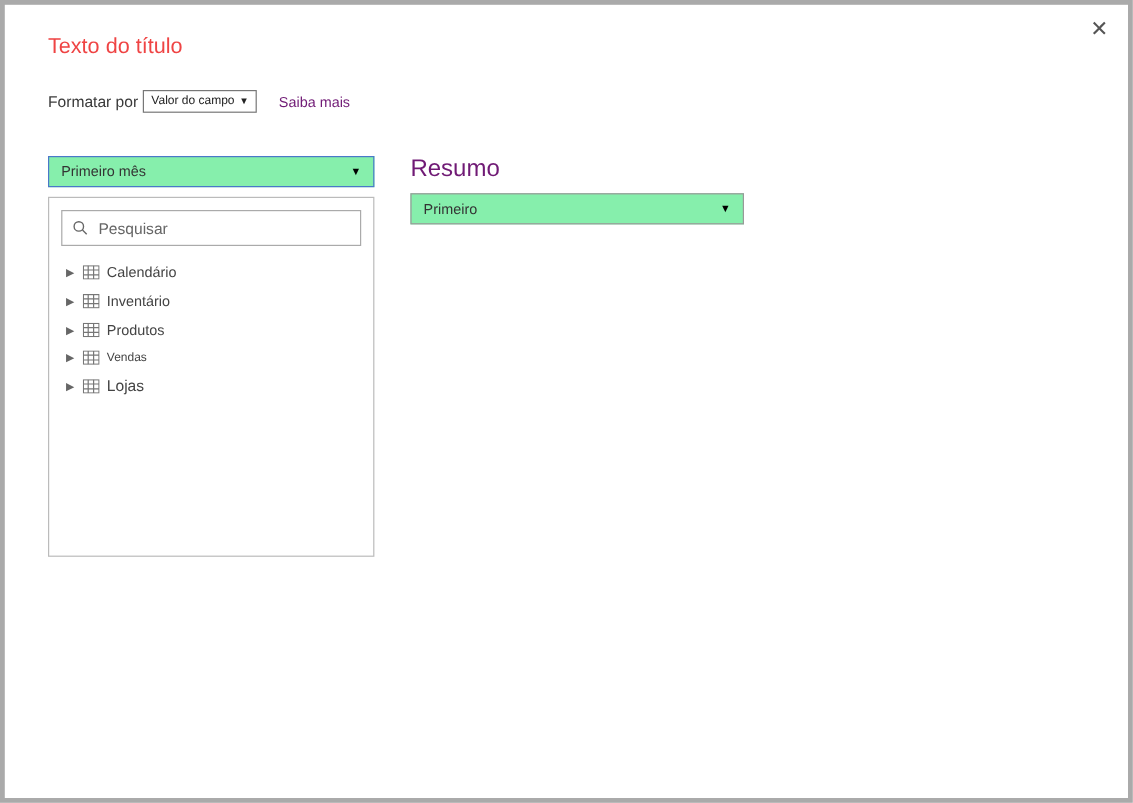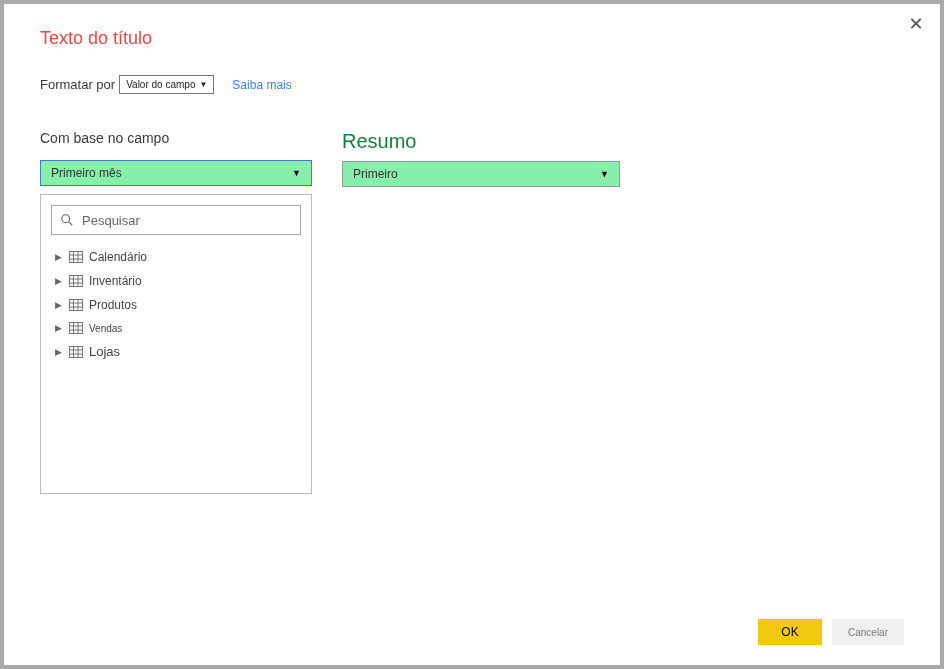--- a/index.html
+++ b/index.html
@@ -60,21 +60,21 @@
       align-items: center;
       gap: 4px;
       cursor: pointer;
       min-width: 70px;
       justify-content: flex-start;
     }
     .format-select .caret {
       font-size: 8px;
     }
     .learn-more {
-      color: #3b82f6;
+      color: #701a75;
       font-size: 12px;
       margin-left: 14px;
       cursor: pointer;
     }
     .columns {
       display: flex;
       gap: 30px;
     }
     .col-left {
       width: 272px;
@@ -83,21 +83,21 @@
       flex: 1;
     }
     .field-label {
       font-size: 14px;
       color: #3a3a3a;
       margin-bottom: 14px;
     }
     .resumo-title {
       font-size: 20px;
       font-weight: 400;
-      color: #15803d;
+      color: #701a75;
       margin-bottom: 8px;
     }
     .dropdown-field {
       border: 1.5px solid #4a78c9;
       height: 26px;
       display: flex;
       align-items: center;
       justify-content: space-between;
       padding: 0 10px;
       font-size: 12px;
@@ -210,21 +210,20 @@
     <span class="format-label">Formatar por</span>
     <div class="format-select">
       <span>Valor do campo</span>
       <span class="caret">▼</span>
     </div>
     <a class="learn-more">Saiba mais</a>
   </div>
 
   <div class="columns">
     <div class="col-left">
-      <div class="field-label">Com base no campo</div>
       <div class="dropdown-field">
         <span>Primeiro mês</span>
         <span class="caret">▼</span>
       </div>
 
       <div class="popup">
         <div class="search-box">
           <svg class="search-icon" viewBox="0 0 16 16">
             <circle cx="6.5" cy="6.5" r="4.5" fill="none" stroke="#666" stroke-width="1.3"></circle>
             <line x1="10" y1="10" x2="14" y2="14" stroke="#666" stroke-width="1.3"></line>
@@ -296,17 +295,13 @@
 
     <div class="col-right">
       <div class="resumo-title">Resumo</div>
       <div class="dropdown-field simple">
         <span>Primeiro</span>
         <span class="caret">▼</span>
       </div>
     </div>
   </div>
 
-  <div class="footer">
-    <button class="btn btn-ok">OK</button>
-    <button class="btn btn-cancel">Cancelar</button>
-  </div>
 </div>
 
 </body></html>

